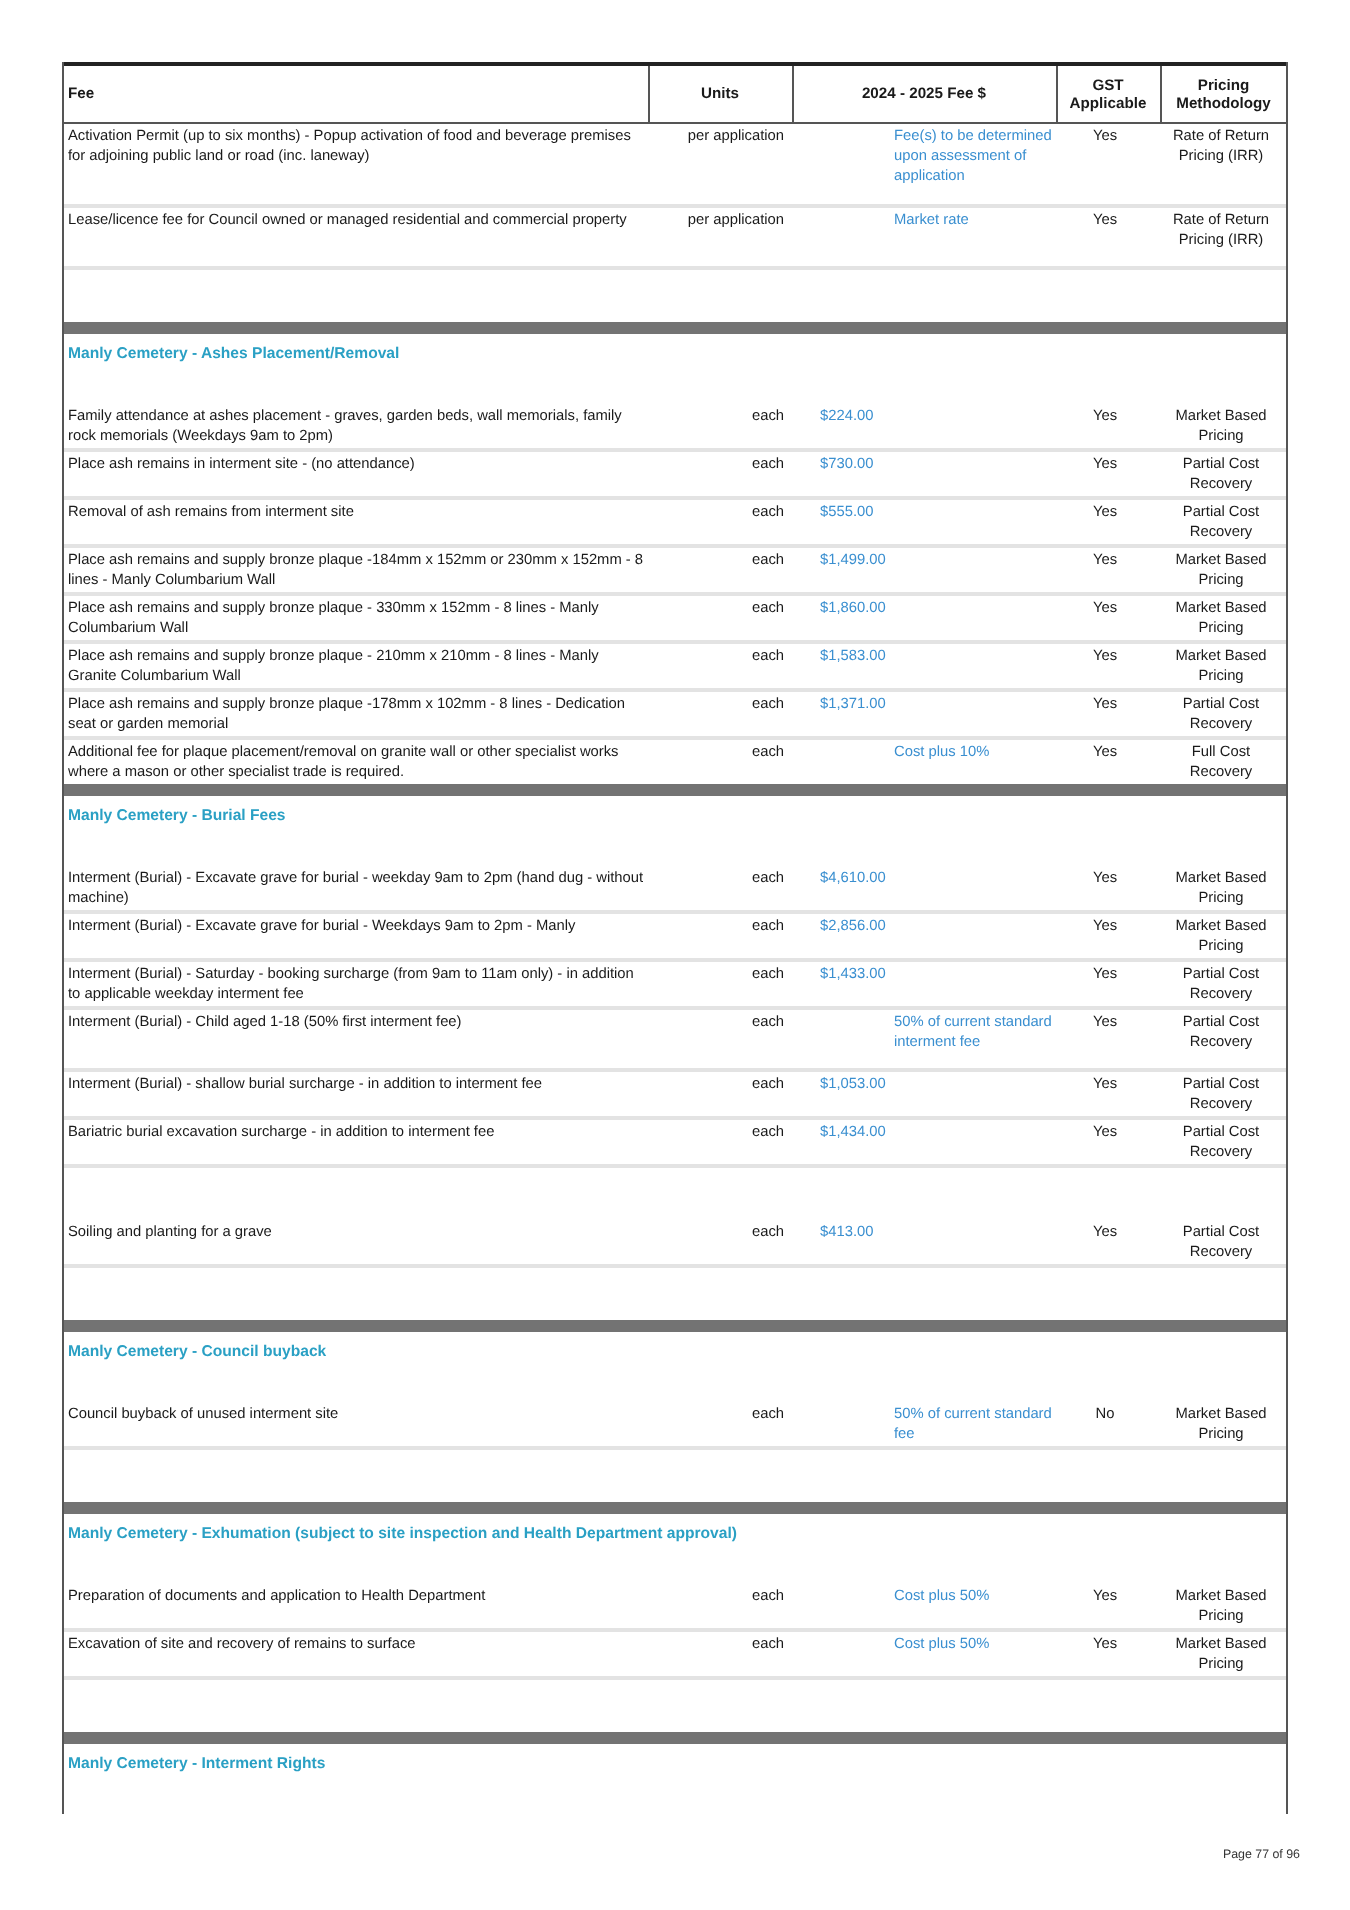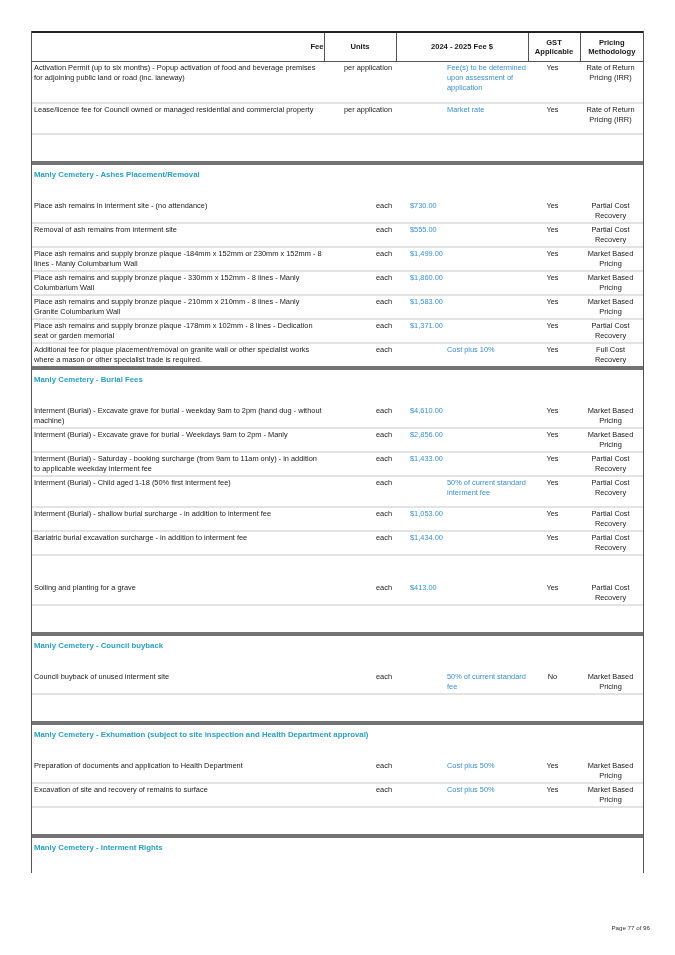--- a/index.html
+++ b/index.html
@@ -12,34 +12,34 @@
     border-left: 1px solid #555; border-right: 1px solid #555;
   }
   table { border-collapse: collapse; width: 611px; table-layout: fixed; }
   td, th { padding: 0; vertical-align: top; font-size: 7.4px; line-height: 10.2px; }
   th {
     font-weight: bold; height: 28px; vertical-align: middle;
     border-top: 2px solid #222; border-bottom: 1px solid #555;
     border-right: 1px solid #555; text-align: center; font-size: 7.6px; line-height: 9.5px;
   }
   th:last-child { border-right: none; }
-  th.fee-h { text-align: right; padding-left: 2px; }
+  th.fee-h { text-align: left; padding-left: 2px; }
   tr.row td { border-bottom: 2px solid #e3e3e3; height: 21px; }
   tr.row.tall td { height: 39px; }
   tr.row.med td { height: 28px; }
   td.desc { padding-left: 2px; padding-top: 1px; }
   td.units { text-align: right; padding-right: 4px; padding-top: 1px; }
   td.fee { color: #3a8fd0; padding-top: 1px; }
   td.fee .amt { display: inline-block; padding-left: 14px; }
   td.fee .txt { display: inline-block; padding-left: 51px; }
   td.gst { text-align: center; padding-right: 3px; padding-top: 1px; }
   td.method { text-align: center; padding-right: 2px; padding-top: 1px; }
   tr.spacer td { height: 26px; }
   tr.section td {
-    border-top: 4px solid #737373; color: #2aa0c4; font-weight: bold;
+    border-top: 6px solid #737373; color: #2aa0c4; font-weight: bold;
     font-size: 7.8px; padding-left: 2px; padding-top: 5px; height: 30px;
   }
   .page-num {
     position: absolute; right: 25px; top: 924px; font-size: 6.2px; color: #333;
   }
 </style>
 </head>
 <body>
 
 <div class="sheet">
@@ -75,20 +75,27 @@
           <td class="gst">Yes</td>
           <td class="method">Rate of Return Pricing (IRR)</td>
         </tr>
         <tr class="spacer">
           <td colspan="5"></td>
         </tr>
         <tr class="section">
           <td colspan="5">Manly Cemetery - Ashes Placement/Removal</td>
         </tr>
         <tr class="row ">
+          <td class="desc">Family attendance at ashes placement - graves, garden beds, wall memorials, family rock memorials (Weekdays 9am to 2pm)</td>
+          <td class="units">each</td>
+          <td class="fee"><span class="amt">$224.00</span></td>
+          <td class="gst">Yes</td>
+          <td class="method">Market Based Pricing</td>
+        </tr>
+        <tr class="row ">
           <td class="desc">Place ash remains in interment site - (no attendance)</td>
           <td class="units">each</td>
           <td class="fee"><span class="amt">$730.00</span></td>
           <td class="gst">Yes</td>
           <td class="method">Partial Cost Recovery</td>
         </tr>
         <tr class="row ">
           <td class="desc">Removal of ash remains from interment site</td>
           <td class="units">each</td>
           <td class="fee"><span class="amt">$555.00</span></td>

